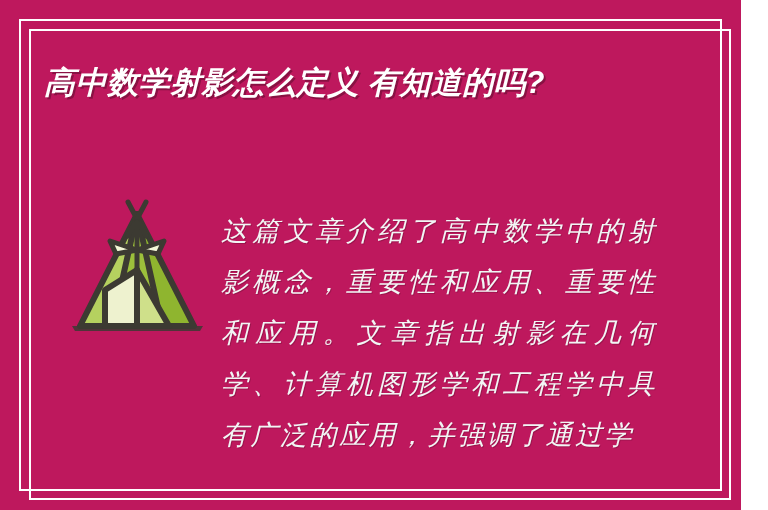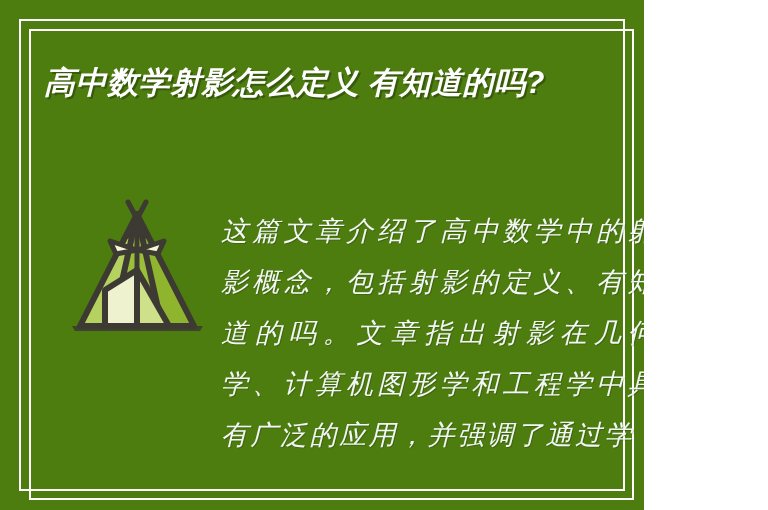--- a/index.html
+++ b/index.html
@@ -8,23 +8,23 @@
   }
   body {
     width: 768px;
     height: 510px;
     overflow: hidden;
     font-family: "Liberation Sans", "DejaVu Sans", sans-serif;
   }
 
   #canvas {
     position: relative;
-    width: 644px;
+    width: 741px;
     height: 510px;
-    background: #4d7c0f;
+    background: #be185d;
     overflow: hidden;
   }
 
   
   .frame-outer {
     position: absolute;
     left: 19px;
     top: 19px;
     right: 19px;
     bottom: 19px;
@@ -117,15 +117,15 @@
 
       <path d="M68 10 L86 44" stroke="#3c3a32" stroke-width="5" stroke-linecap="round" fill="none"></path>
       <path d="M86 10 L68 44" stroke="#3c3a32" stroke-width="5" stroke-linecap="round" fill="none"></path>
       <path d="M77 30 L77 134" stroke="#3c3a32" stroke-width="5" stroke-linecap="round" fill="none"></path>
 
       <path d="M45 98 L45 134 L77 134 L77 78 Z" fill="#eef2cf" stroke="#3c3a32" stroke-width="6" stroke-linejoin="round"></path>
       <path d="M77 78 L109 134 L77 134 Z" fill="#cfe08a" stroke="#3c3a32" stroke-width="6" stroke-linejoin="round"></path>
     </svg>
   </div>
 
-  <div class="body-text">这篇文章介绍了高中数学中的射影概念，包括射影的定义、有知道的吗。文章指出射影在几何学、计算机图形学和工程学中具有广泛的应用，并强调了通过学</div>
+  <div class="body-text">这篇文章介绍了高中数学中的射影概念，重要性和应用、重要性和应用。文章指出射影在几何学、计算机图形学和工程学中具有广泛的应用，并强调了通过学</div>
 
 </div>
 
 </body></html>

